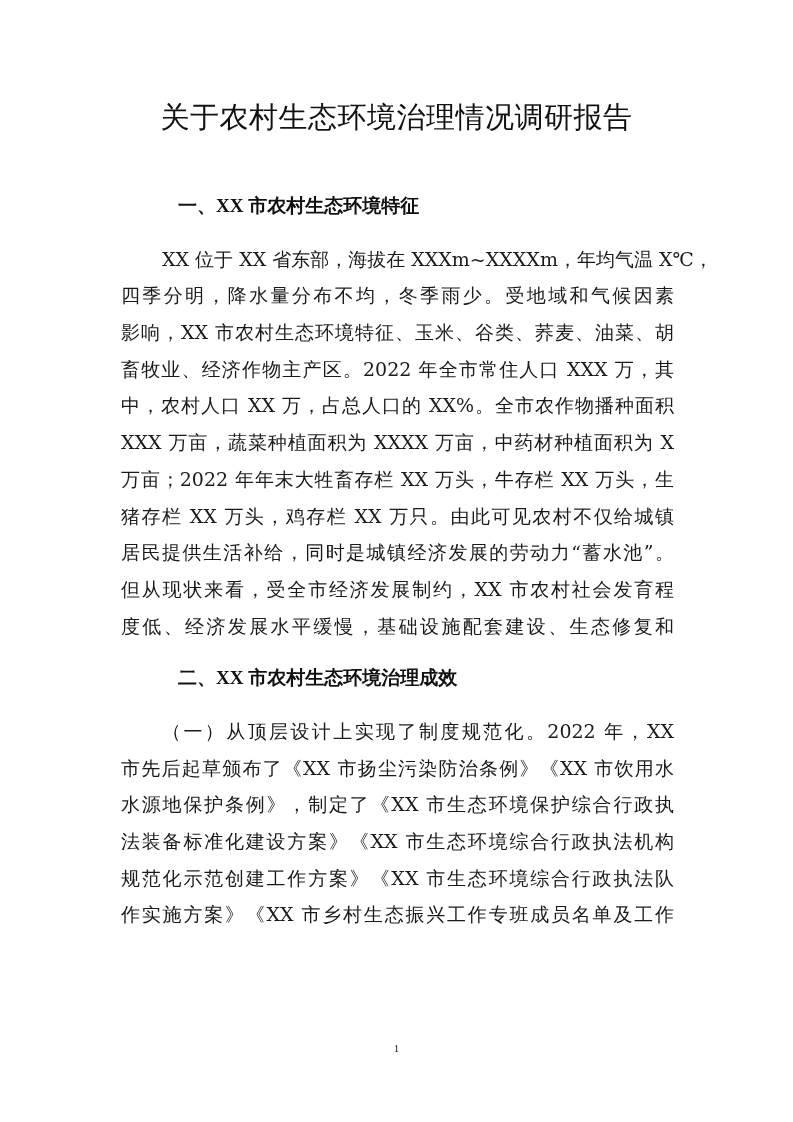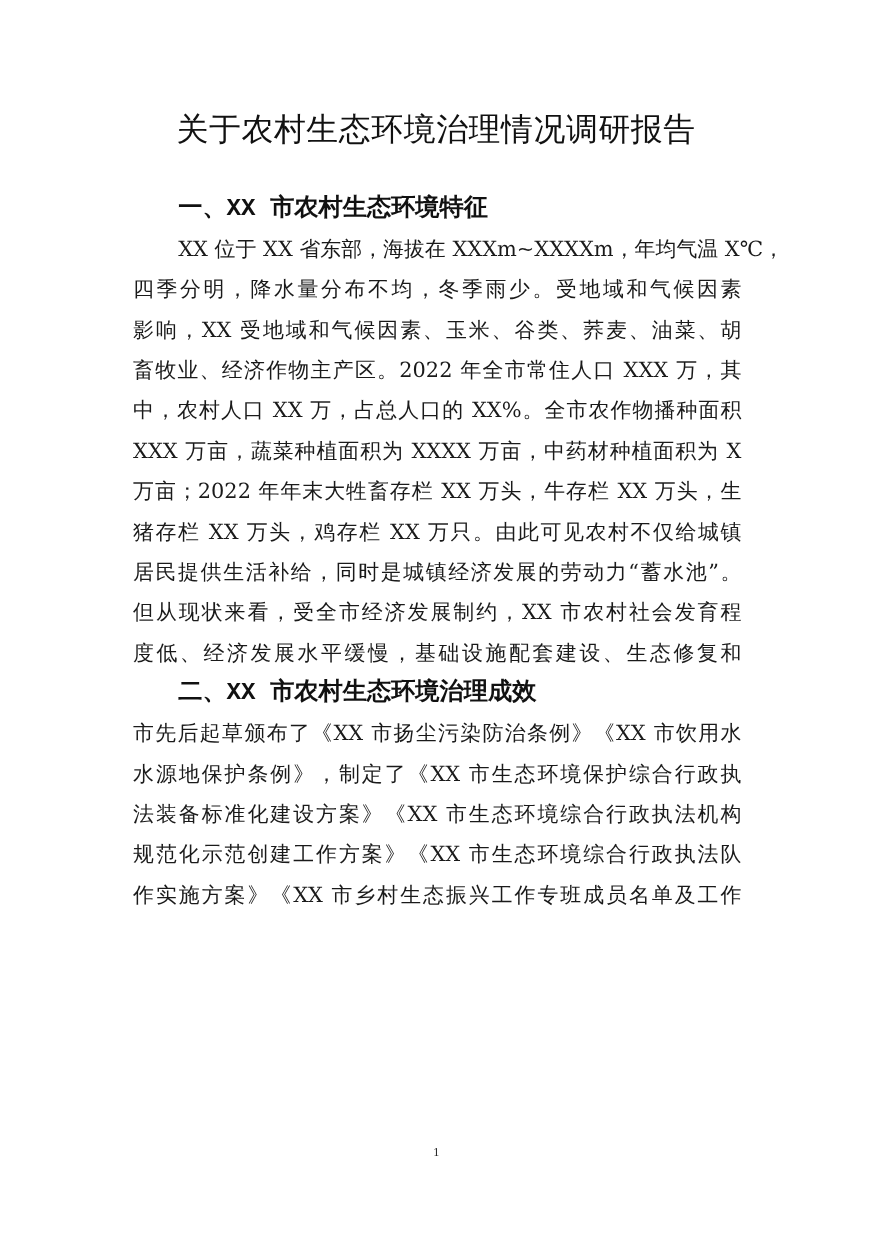--- a/index.html
+++ b/index.html
@@ -35,27 +35,27 @@
       margin: 0;
       font-weight: normal;
     }
     .content {
       position: absolute;
       left: 121px;
       top: 172px;
       width: 553px;
     }
     .h1 {
-      font-family: Liberation Mono, monospace;
+      font-family: Liberation Serif, serif;
       font-weight: bold;
-      font-size: 22px;
+      font-size: 19px;
       line-height: 36.7px;
       height: 36.7px;
       padding-left: 41px;
-      margin: 0;
+      margin: 16px;
       white-space: nowrap;
       color: #111;
     }
     .line {
       font-family: "DejaVu Serif", serif;
       font-size: 19px;
       line-height: 36.7px;
       height: 36.7px;
       white-space: nowrap;
       text-align: justify;
@@ -86,34 +86,35 @@
 
   <h1 class="title">关于农村生态环境治理情况调研报告</h1>
 
   <div class="content">
 
     <h2 class="h1">一、XX 市农村生态环境特征</h2>
 
     <div>
       <div class="line indent">XX 位于 XX 省东部，海拔在 XXXm~XXXXm，年均气温 X℃，</div>
       <div class="line">四季分明，降水量分布不均，冬季雨少。受地域和气候因素</div>
-      <div class="line">影响，XX 受地域和气候因素、玉米、谷类、荞麦、油菜、胡</div>
+      <div class="line">影响，XX 市农村生态环境特征、玉米、谷类、荞麦、油菜、胡</div>
       <div class="line">畜牧业、经济作物主产区。2022 年全市常住人口 XXX 万，其</div>
       <div class="line">中，农村人口 XX 万，占总人口的 XX%。全市农作物播种面积</div>
       <div class="line">XXX 万亩，蔬菜种植面积为 XXXX 万亩，中药材种植面积为 X</div>
       <div class="line">万亩；2022 年年末大牲畜存栏 XX 万头，牛存栏 XX 万头，生</div>
       <div class="line">猪存栏 XX 万头，鸡存栏 XX 万只。由此可见农村不仅给城镇</div>
       <div class="line">居民提供生活补给，同时是城镇经济发展的劳动力“蓄水池”。</div>
       <div class="line">但从现状来看，受全市经济发展制约，XX 市农村社会发育程</div>
       <div class="line">度低、经济发展水平缓慢，基础设施配套建设、生态修复和</div>
     </div>
 
     <h2 class="h1">二、XX 市农村生态环境治理成效</h2>
 
     <div>
+      <div class="line indent">（一）从顶层设计上实现了制度规范化。2022 年，XX</div>
       <div class="line">市先后起草颁布了《XX 市扬尘污染防治条例》《XX 市饮用水</div>
       <div class="line">水源地保护条例》，制定了《XX 市生态环境保护综合行政执</div>
       <div class="line">法装备标准化建设方案》《XX 市生态环境综合行政执法机构</div>
       <div class="line">规范化示范创建工作方案》《XX 市生态环境综合行政执法队</div>
       <div class="line">作实施方案》《XX 市乡村生态振兴工作专班成员名单及工作</div>
     </div>
 
   </div>
 
   <div class="page-number">1</div>

